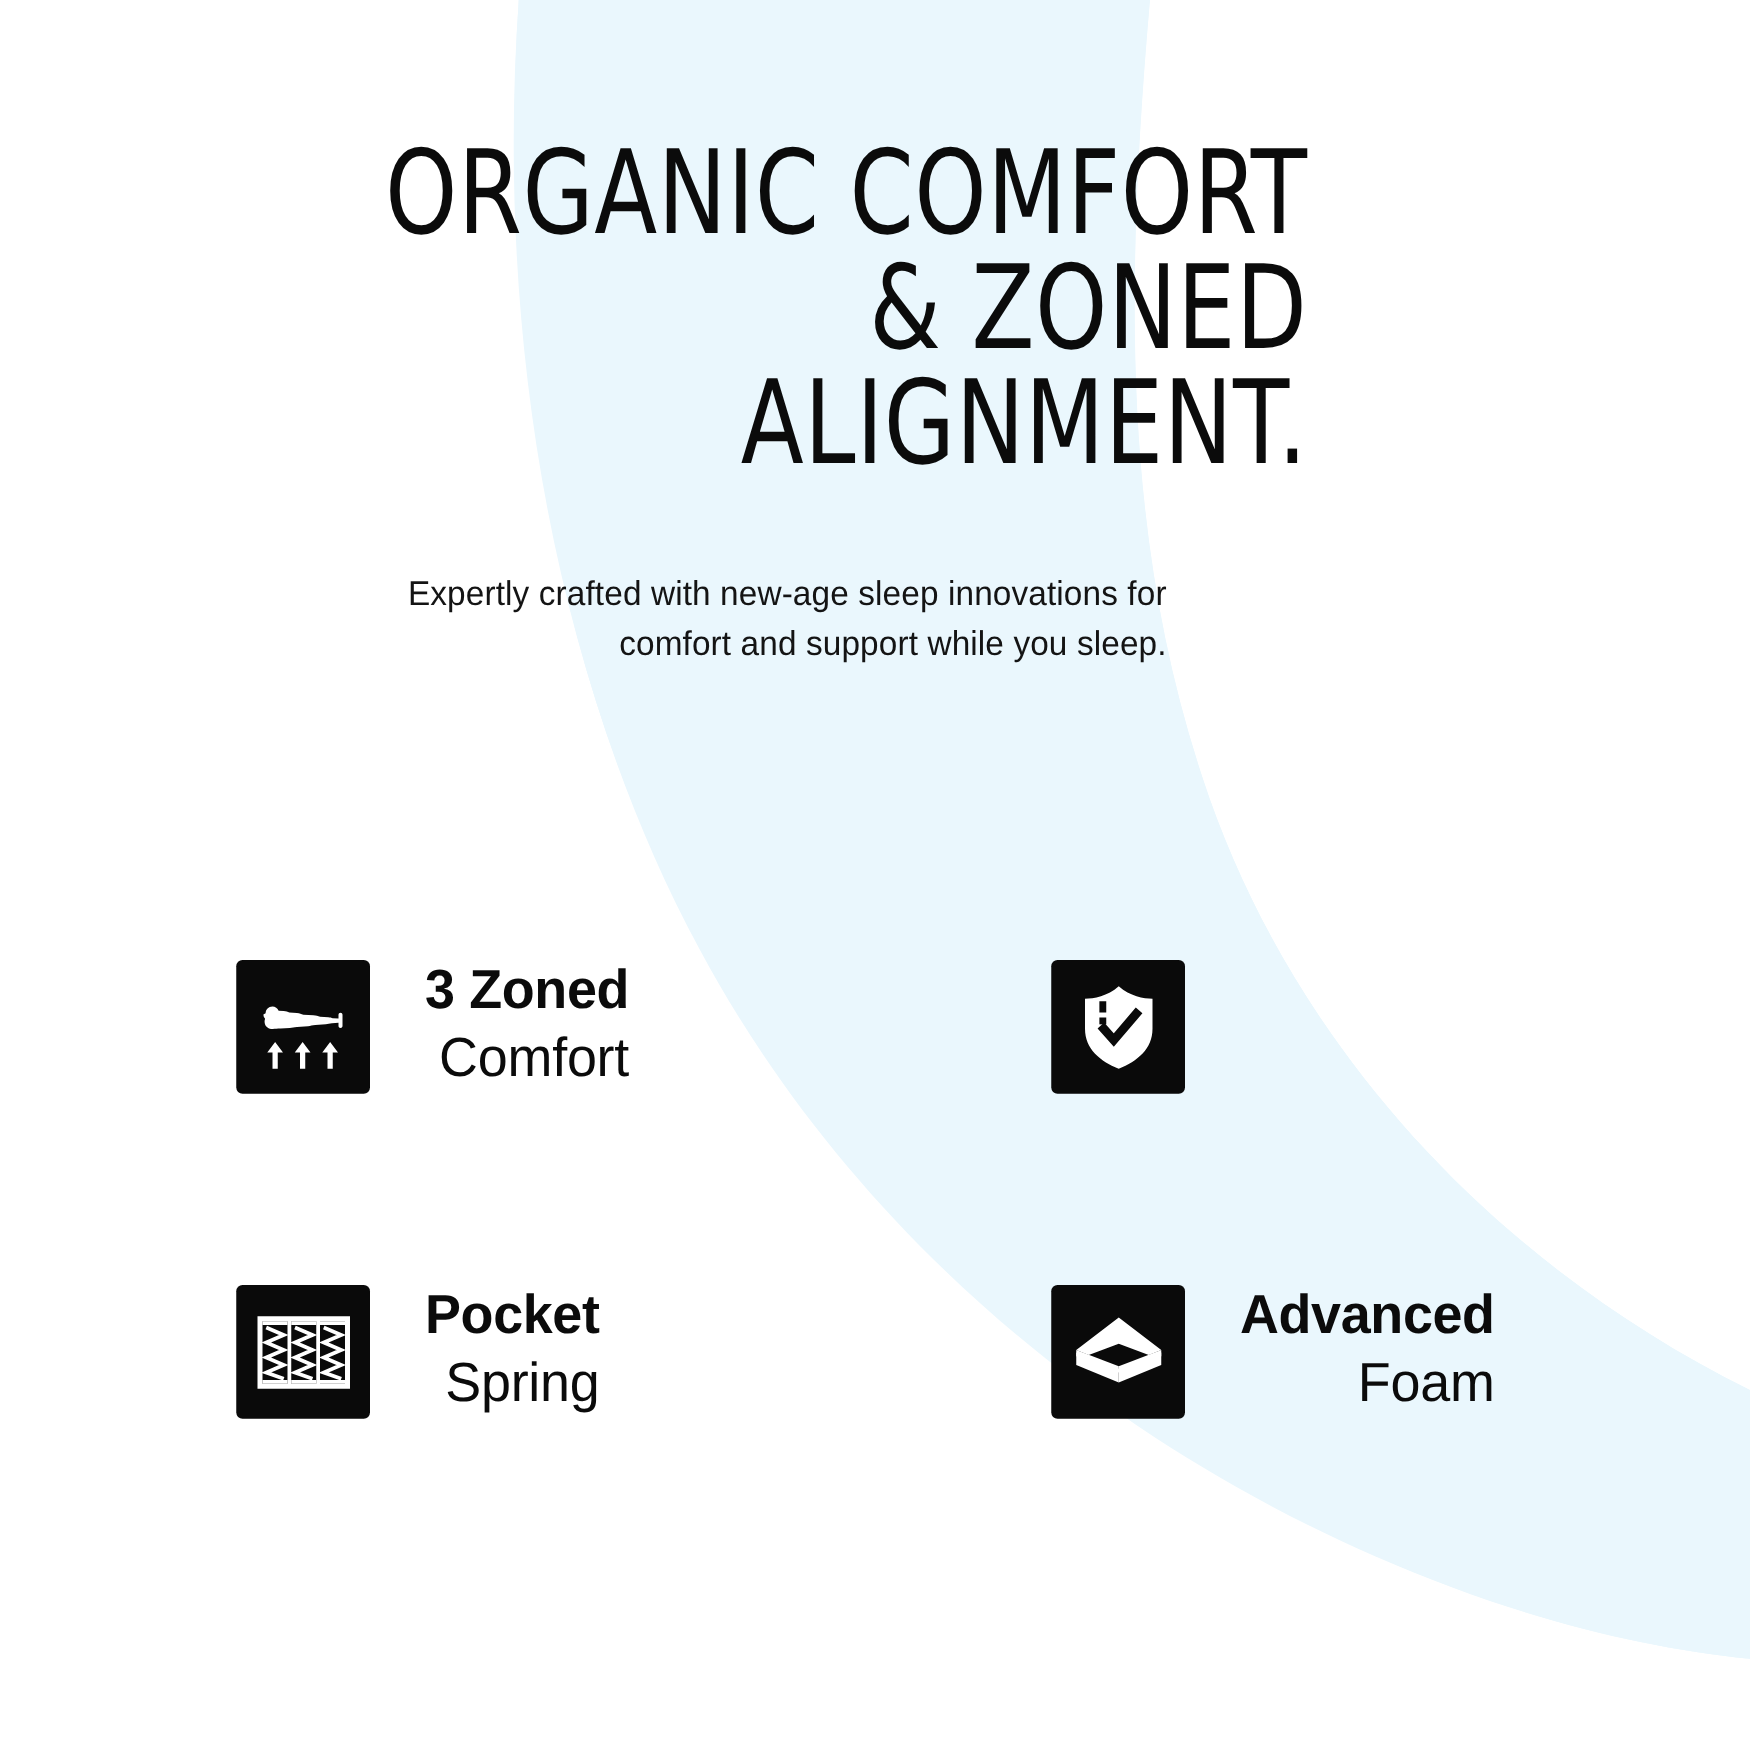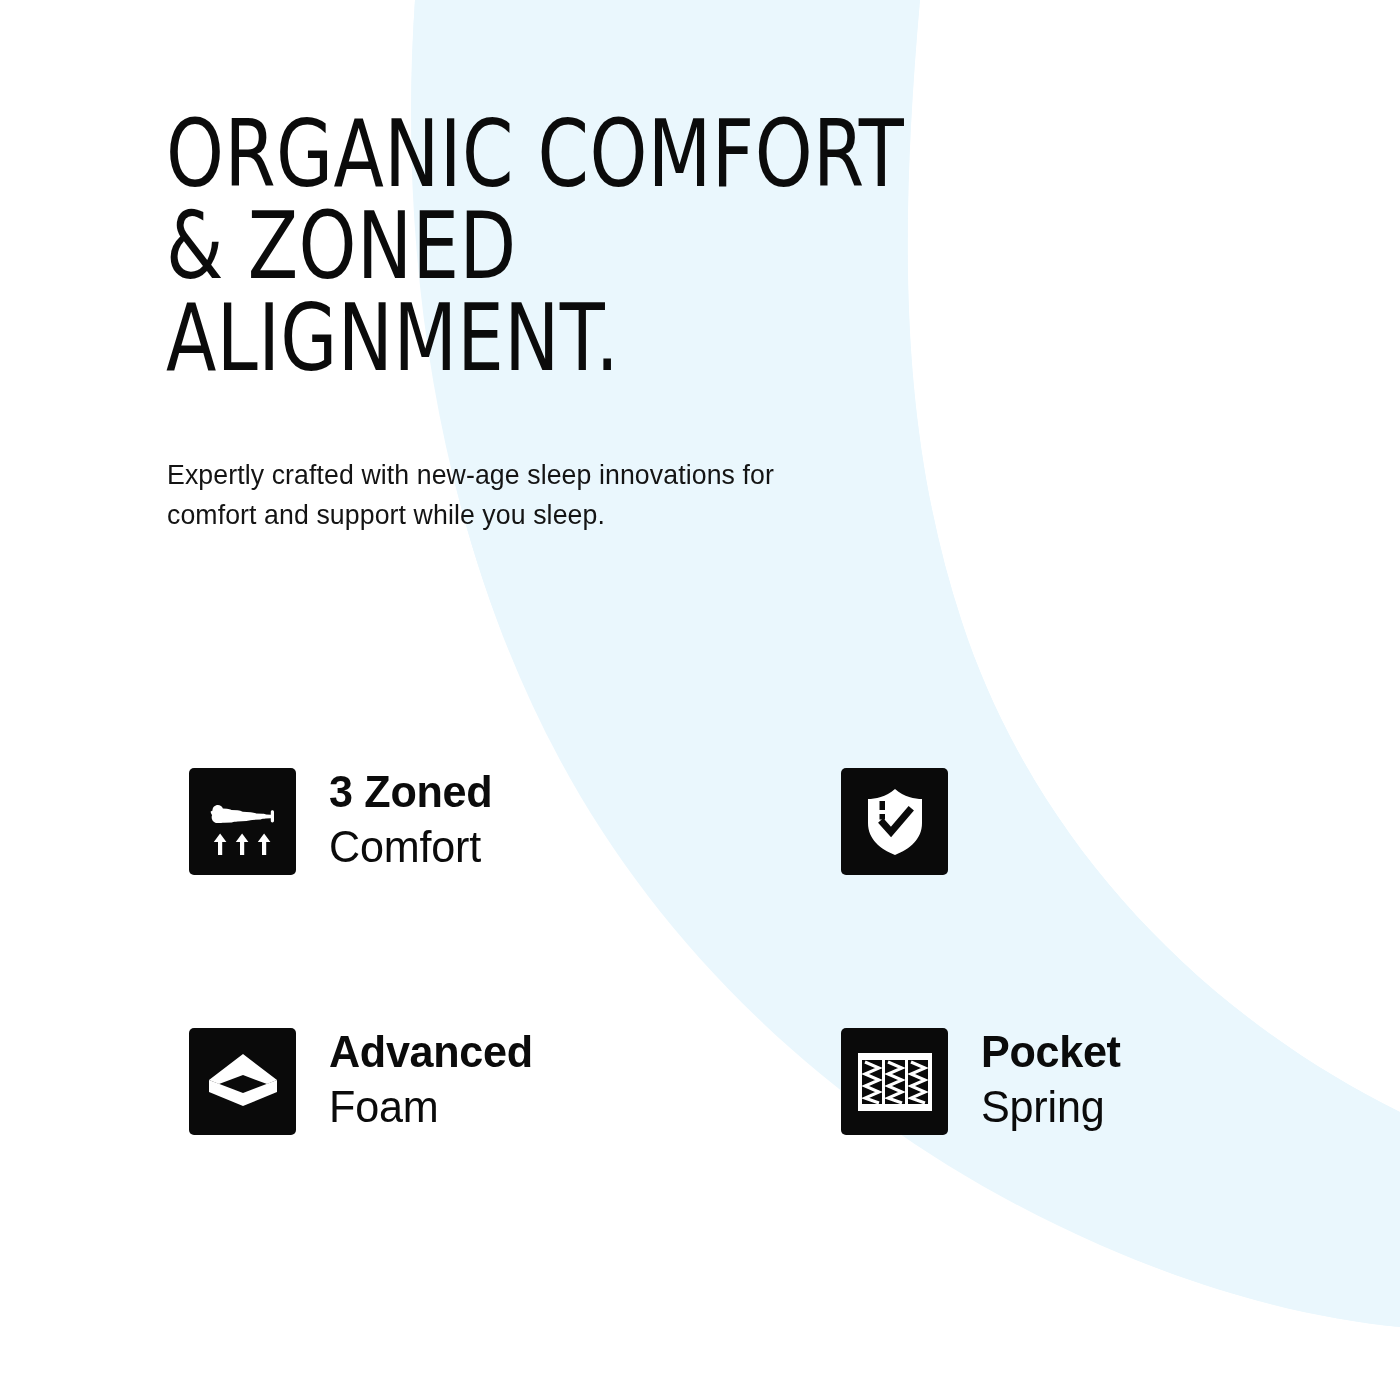--- a/index.html
+++ b/index.html
@@ -21,20 +21,21 @@
     inset:0;
     width:1400px; height:1400px;
     z-index:0;
     pointer-events:none;
   }
   
   #content {
     position:absolute;
     inset:0;
     z-index:2;
+    text-align:right;
   }
   #headline {
     position:absolute;
     left:166px;
     top:108px;
     width:1000px;
     font-family:"Liberation Sans Narrow","DejaVu Sans Condensed","Liberation Sans", sans-serif;
     font-size:93px;
     line-height:92px;
     letter-spacing:0.5px;
@@ -65,21 +66,21 @@
     left:189px;
     top:768px;
     width:1060px;
     display:grid;
     grid-template-columns:652px 408px;
     grid-template-rows:260px 260px;
   }
   .feature {
     display:flex;
     align-items:flex-start;
-    gap:0px;
+    gap:11px;
   }
   .feat-icon {
     width:107px; height:107px;
     background:#0a0a0a;
     border-radius:5px;
     flex:0 0 auto;
     display:flex;
     align-items:center;
     justify-content:center;
   }
@@ -200,41 +201,20 @@
                      C51 12, 40 10, 31 2 Z" fill="#ffffff"></path>
             <path d="M19 36 l8 9 18 -21" fill="none" stroke="#0a0a0a" stroke-width="7" stroke-linecap="square" stroke-linejoin="miter"></path>
             <rect x="15.5" y="14" width="5.5" height="9" fill="#0a0a0a"></rect>
             <rect x="15.5" y="27" width="5.5" height="5.5" fill="#0a0a0a"></rect>
           </svg>
         </div>
       </div>
 
       <div class="feature">
         <div class="feat-icon">
-          <svg width="76" height="62" viewBox="0 0 76 62" aria-hidden="true">
-            <g fill="#ffffff">
-
-              <path d="M38 3 L72 29 L62 33 L38 24 L14 33 L4 29 Z"></path>
-
-              <path d="M4 29 L4 41 L38 55 L38 42 Z"></path>
-
-              <path d="M72 29 L72 41 L38 55 L38 42 Z"></path>
-
-              <path d="M4 31 L38 44 L72 31 L72 34 L38 47 L4 34 Z"></path>
-            </g>
-          </svg>
-        </div>
-        <div class="feat-text">
-          <span class="feat-title">Advanced</span>
-          <span class="feat-sub">Foam</span>
-        </div>
-      </div>
-
-      <div class="feature">
-        <div class="feat-icon">
           <svg width="76" height="60" viewBox="0 0 76 60" aria-hidden="true">
             <rect x="1" y="1" width="74" height="58" fill="#ffffff"></rect>
             <rect x="5" y="5" width="20" height="50" fill="#0a0a0a"></rect>
             <rect x="28" y="5" width="20" height="50" fill="#0a0a0a"></rect>
             <rect x="51" y="5" width="20" height="50" fill="#0a0a0a"></rect>
             <g stroke="#ffffff" stroke-width="3" fill="none" stroke-linecap="butt">
               <path d="M8 10 L22 16 L8 22 L22 28 L8 34 L22 40 L8 46 L22 51"></path>
               <path d="M31 10 L45 16 L31 22 L45 28 L31 34 L45 40 L31 46 L45 51"></path>
               <path d="M54 10 L68 16 L54 22 L68 28 L54 34 L68 40 L54 46 L68 51"></path>
             </g>
@@ -247,15 +227,36 @@
               <rect x="51" y="52" width="20" height="3"></rect>
             </g>
           </svg>
         </div>
         <div class="feat-text">
           <span class="feat-title">Pocket</span>
           <span class="feat-sub">Spring</span>
         </div>
       </div>
 
+      <div class="feature">
+        <div class="feat-icon">
+          <svg width="76" height="62" viewBox="0 0 76 62" aria-hidden="true">
+            <g fill="#ffffff">
+
+              <path d="M38 3 L72 29 L62 33 L38 24 L14 33 L4 29 Z"></path>
+
+              <path d="M4 29 L4 41 L38 55 L38 42 Z"></path>
+
+              <path d="M72 29 L72 41 L38 55 L38 42 Z"></path>
+
+              <path d="M4 31 L38 44 L72 31 L72 34 L38 47 L4 34 Z"></path>
+            </g>
+          </svg>
+        </div>
+        <div class="feat-text">
+          <span class="feat-title">Advanced</span>
+          <span class="feat-sub">Foam</span>
+        </div>
+      </div>
+
     </div>
   </div>
 </div>
 
 </body></html>

